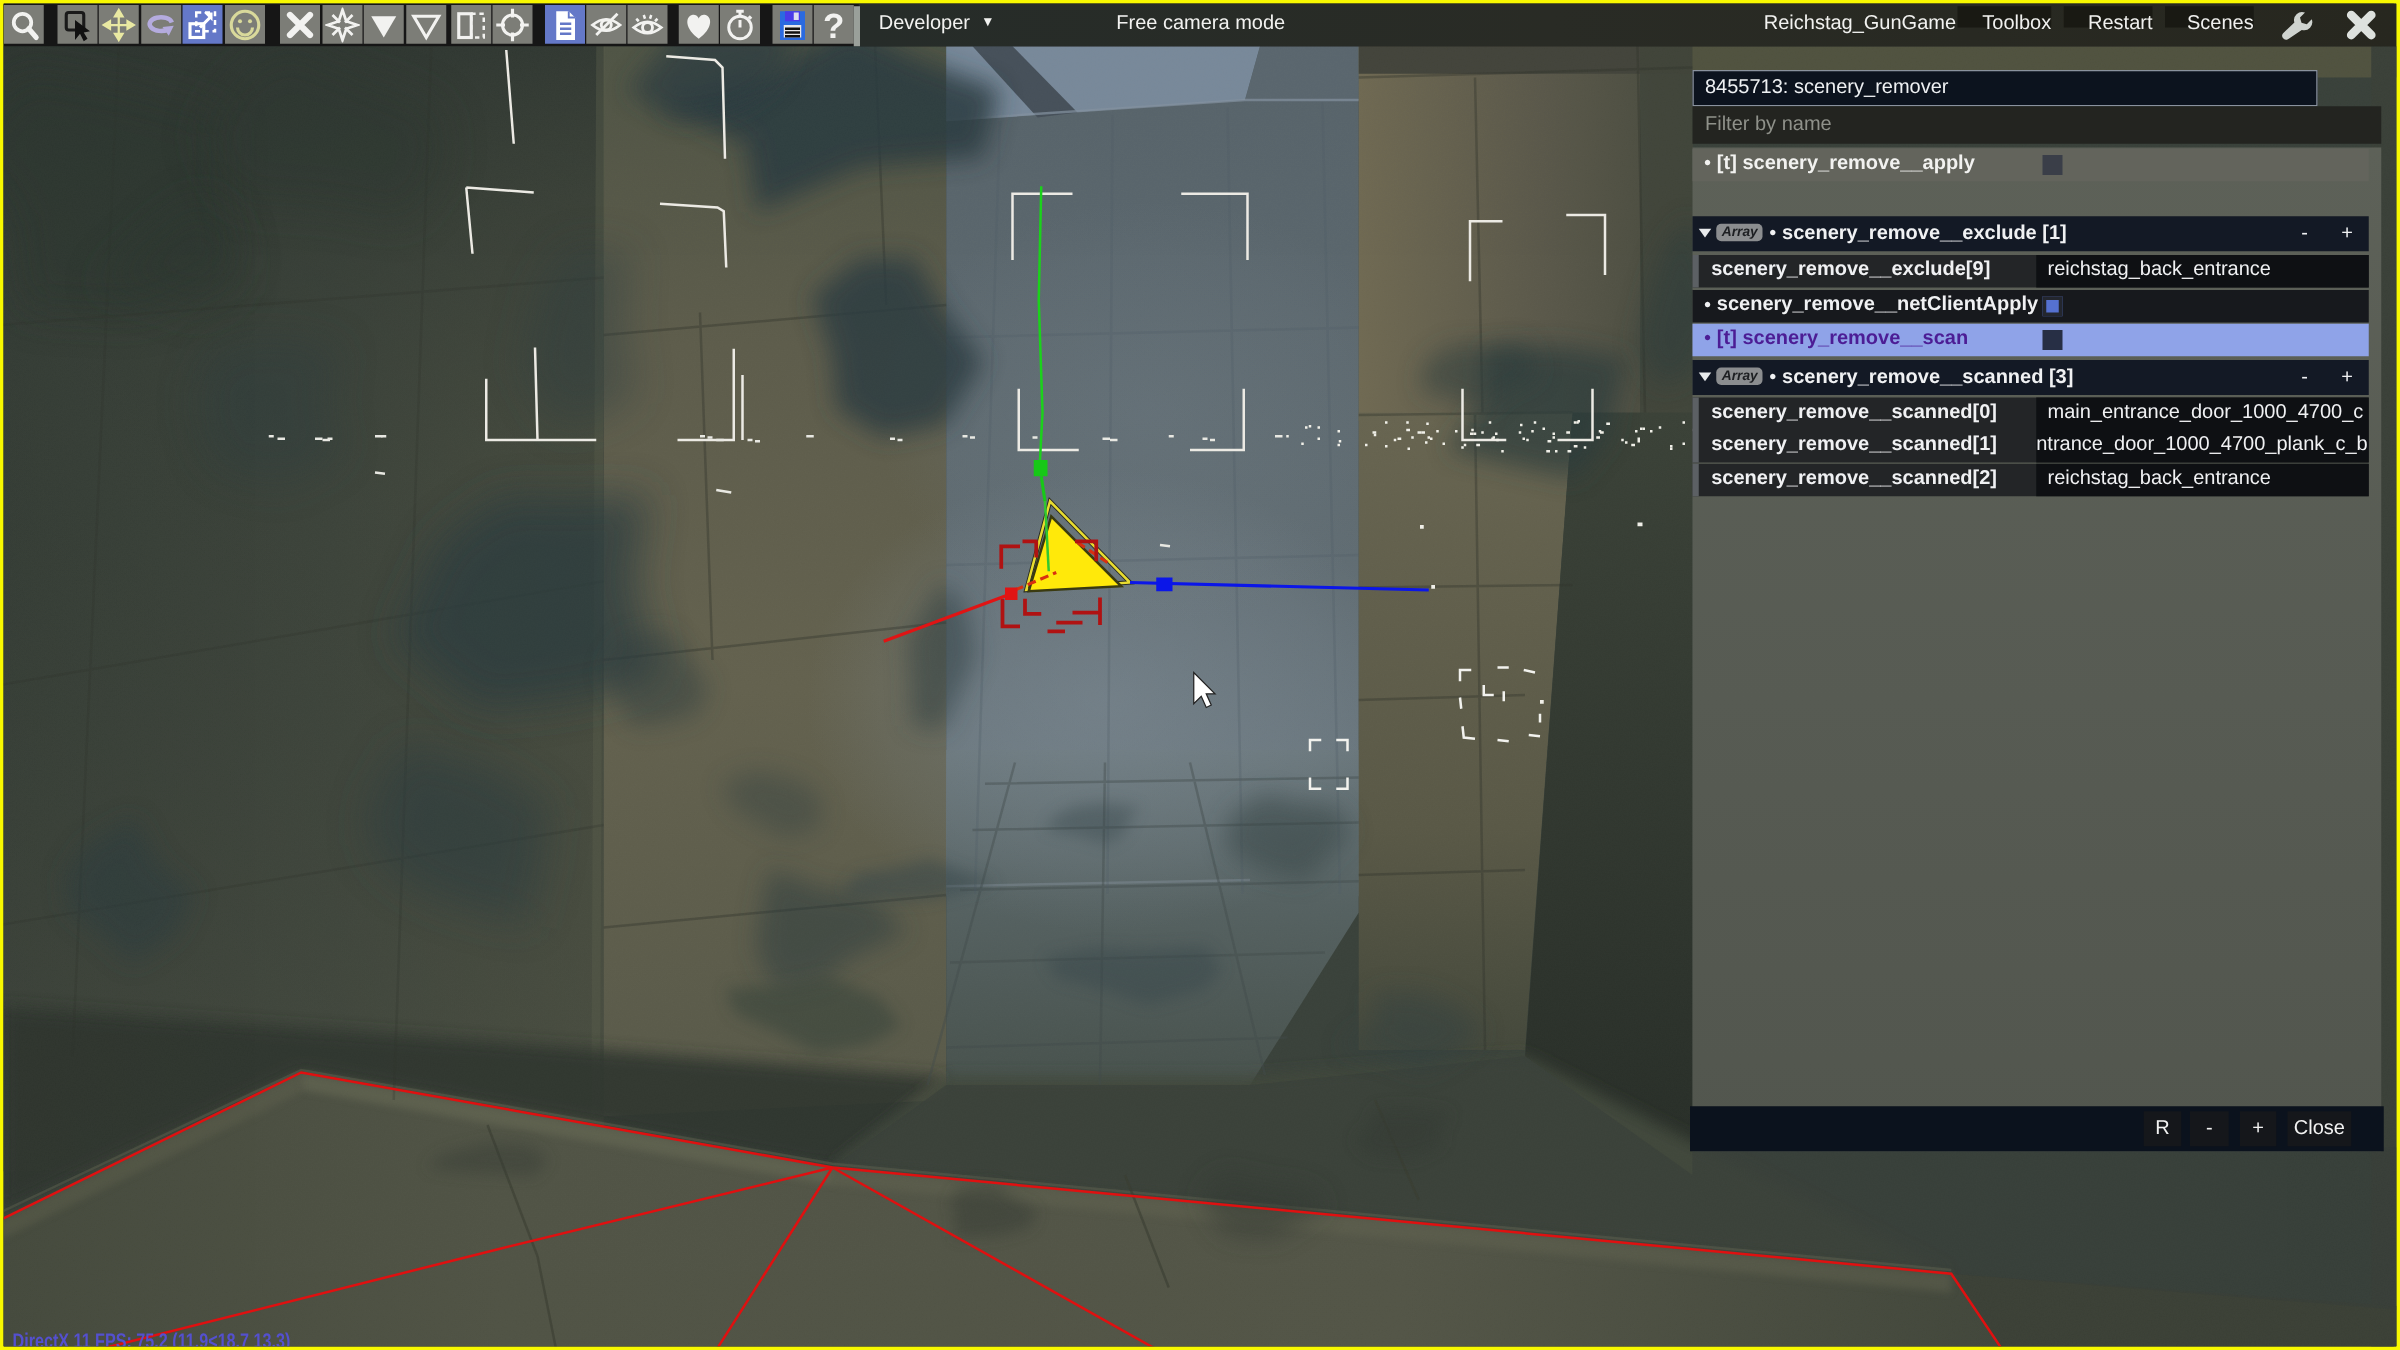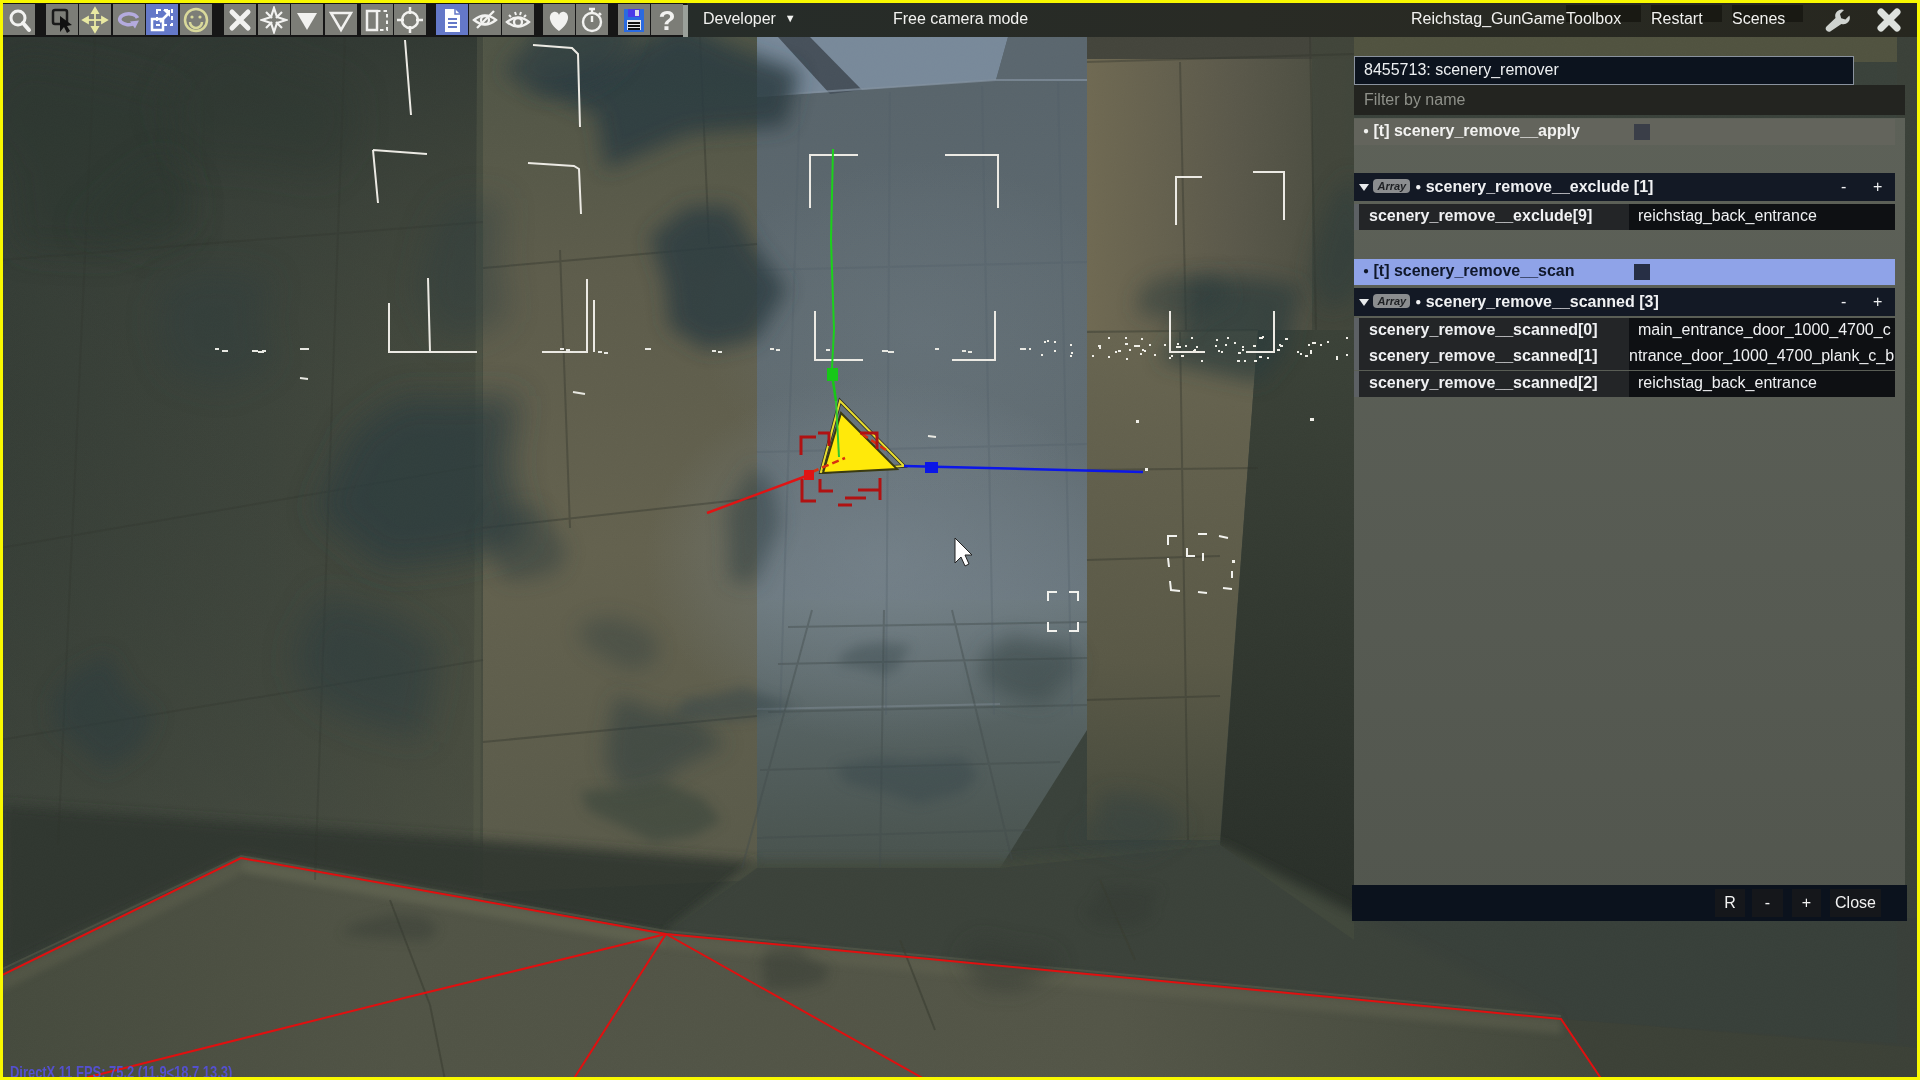--- a/index.html
+++ b/index.html
@@ -13,21 +13,21 @@
 
 #toolbar { position:absolute; left:-3px; top:-3px; width:1917px; height:37px; background:#161616; }
 .tile { position:absolute; top:4px; width:32px; height:31px; background:#7c7d77;
   display:flex; align-items:center; justify-content:center; }
 .tile.blue { background:#6478c8; }
 
 #topbar2 { position:absolute; left:684px; top:0px; width:1230px; height:34px;
   background:linear-gradient(90deg,#262c29 0%, #292b25 45%, #27271f 100%); color:#eee; }
 #vsep { position:absolute; left:-4px; top:2px; width:5px; height:32px; background:#9aa09a; }
 .tbtn { position:absolute; top:2px; height:17px; background:#191913; color:#f0f0ee;
-  font-size:16px; line-height:28px; text-align:left; }
+  font-size:16px; line-height:28px; text-align:right; }
 
 #panel { position:absolute; left:1351px; top:53px; width:551px; height:865px; font-size:16px; }
 #pbody { position:absolute; left:0; top:62px; width:551px; height:803px; background:linear-gradient(180deg,#5d6158 0%, #575b53 55%, #52564e 100%); }
 #phead { position:absolute; left:0; top:0; width:500px; height:29px; background:#0c131e;
   border:1px solid #8a929e; color:#eef0f2; line-height:26px; padding-left:9px; }
 #pfilter { position:absolute; left:0; top:29px; width:551px; height:30px; background:#232420;
   color:#8f918a; line-height:30px; padding-left:10px; }
 .prow { position:absolute; left:0; width:541px; height:26px; line-height:24px; color:#f0f1f3; }
 .prow .lbl { position:absolute; left:9px; top:0; white-space:nowrap;font-weight:bold; }
 .prow .ind { position:absolute; left:0; top:0; width:5px; height:26px; background:#5c6064; }
@@ -473,21 +473,25 @@
 <div class="prow arr" style="top:117px;height:28px;line-height:28px;">
           <span class="lbl" style="left:5px"><span style="display:inline-block;width:0;height:0;border-left:5px solid transparent;border-right:5px solid transparent;border-top:7px solid #e8eaec;vertical-align:1px"></span> <span class="abadge">Array</span><span style="font-size:10px;vertical-align:2px">●</span>  scenery_remove__exclude [1]</span>
           <span class="mm">-</span>
           <span class="pp">+</span>
         </div>
 <div class="prow" style="top:148px;background:#232527;">
           <span class="ind"></span>
           <span class="lbl" style="left:15px">scenery_remove__exclude[9]</span>
           <span class="val">reichstag_back_entrance</span>
         </div>
-<div class="prow" style="top:203px;background:#8fa3e8;color:#0f172a;">
+<div class="prow" style="top:176px;background:#17191d;">
+          <span class="lbl"><span style="font-size:10px;vertical-align:2px">●</span>  scenery_remove__netClientApply</span>
+          <span class="chk" style="background:#5571d0;border:3px solid #23262e"></span>
+        </div>
+<div class="prow" style="top:203px;background:#8fa3e8;color:#4c1d95;">
           <span class="lbl"><span style="font-size:10px;vertical-align:2px">●</span> [t] scenery_remove__scan</span>
           <span class="chk" style="background:#272f45"></span>
         </div>
 <div class="prow arr" style="top:232px;height:28px;line-height:28px;">
           <span class="lbl" style="left:5px"><span style="display:inline-block;width:0;height:0;border-left:5px solid transparent;border-right:5px solid transparent;border-top:7px solid #e8eaec;vertical-align:1px"></span> <span class="abadge">Array</span><span style="font-size:10px;vertical-align:2px">●</span>  scenery_remove__scanned [3]</span>
           <span class="mm">-</span>
           <span class="pp">+</span>
         </div>
 <div class="prow" style="top:262px;background:#232527;padding-left:31px;">
           <span class="ind"></span>

